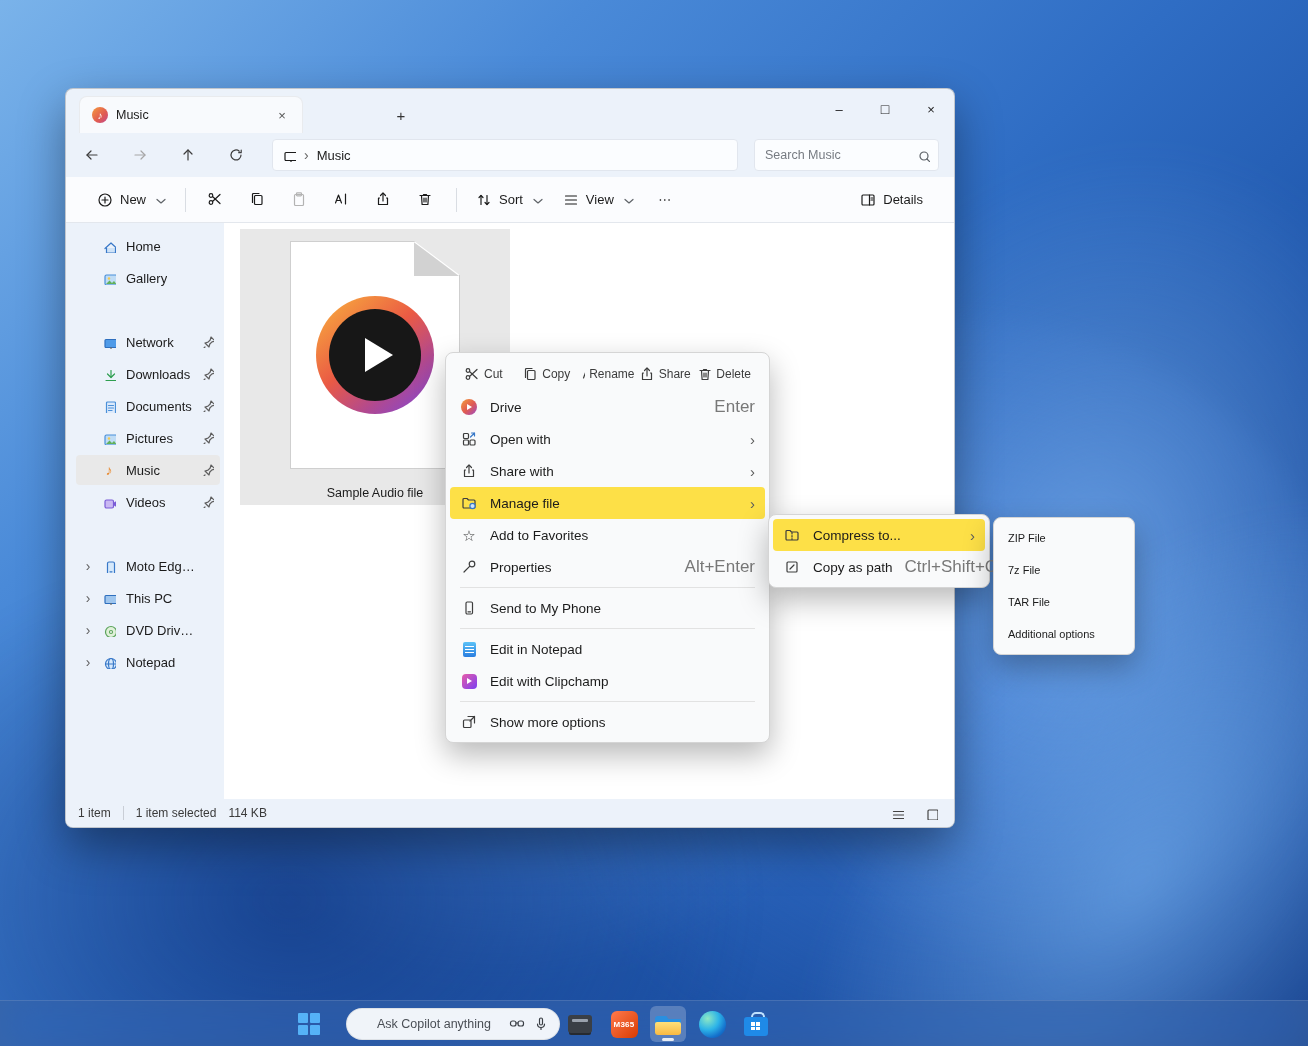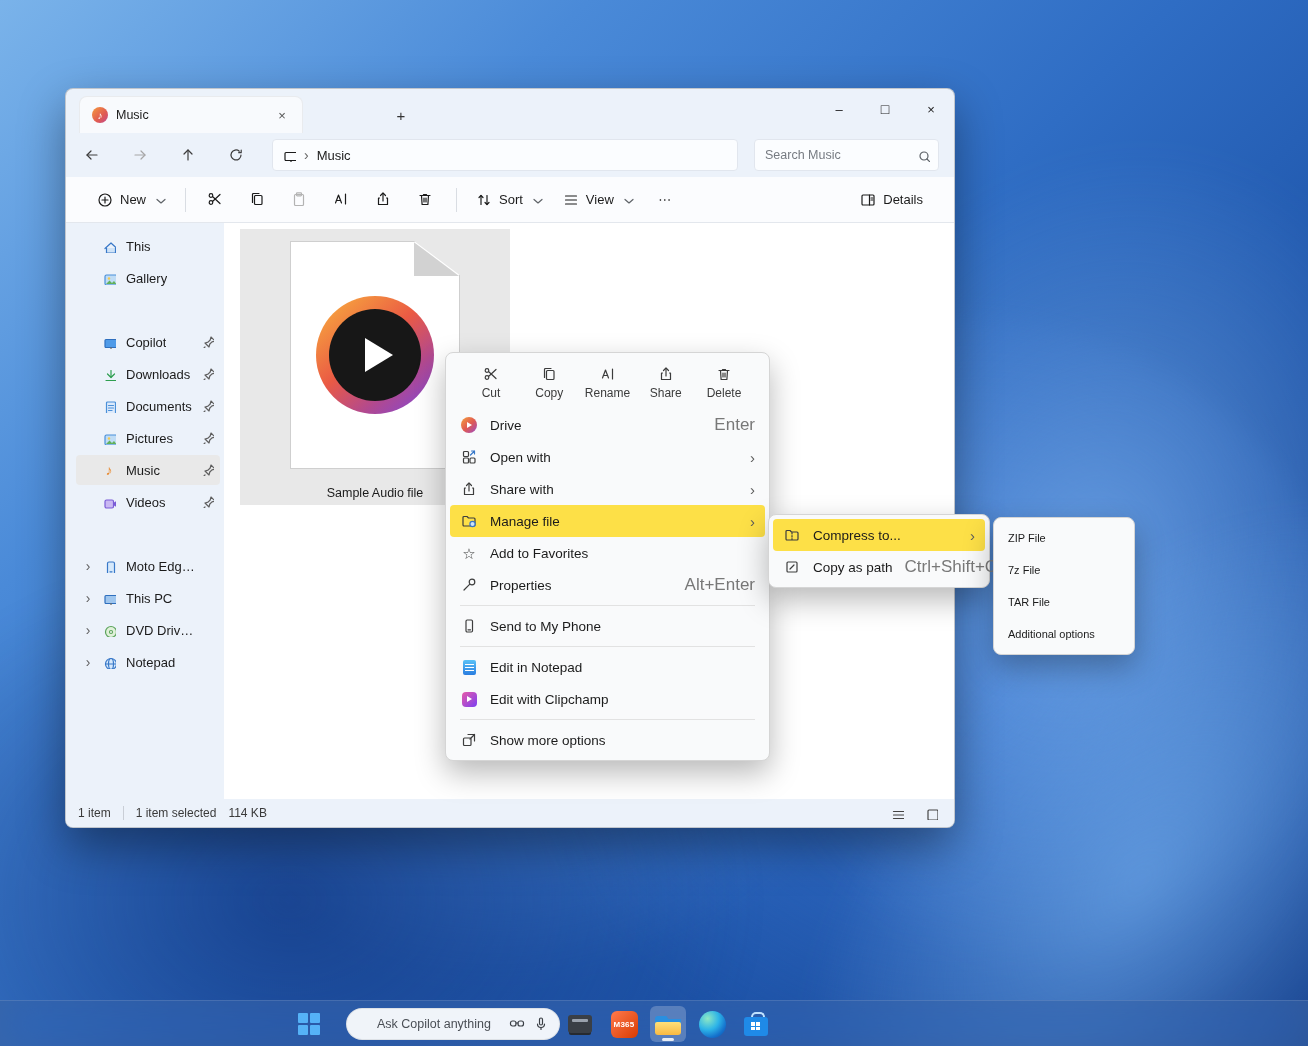--- a/index.html
+++ b/index.html
@@ -110,21 +110,21 @@
   .vsep { width:1px; height:14px; background:#c9ced6; }
   .sb-spacer { flex:1; }
   .sb-btn { width:22px; height:22px; display:flex; align-items:center; justify-content:center;
     color:#444; border-radius:3px; }
 
   
   .menu { position:absolute; background:#f9fafb; border:1px solid #d5d5d5; border-radius:8px;
     box-shadow:0 12px 30px rgba(0,0,0,.28); padding:4px; z-index:50; }
   .ctx { left:445px; top:352px; width:325px; }
   .quick-row { display:flex; justify-content:space-between; padding:2px 14px 4px; }
-  .quick { width:54px; padding:7px 0 5px; border-radius:4px; display:flex; flex-direction:column;
+  .quick { width:54px; padding:7px 0 5px; border-radius:4px; display:flex; flex-direction:row;
     align-items:center; gap:4px; font-size:12px; color:#3c3c3c; }
   .mi { height:32px; display:flex; align-items:center; gap:12px; padding:0 10px 0 10px;
     border-radius:4px; font-size:13.5px; }
   .mi.hl { background:#fde047; }
   .mic { width:18px; flex:none; display:flex; align-items:center; justify-content:center; color:#3d3d3d; }
   .milabel { white-space:nowrap; }
   .shortcut { margin-left:auto; font-size:17px; color:#787878; }
   .chev { margin-left:auto; color:#5c5c5c; font-size:15px; line-height:1; }
   .msep { height:1px; background:#e2e2e2; margin:4px 10px; }
   .star { font-size:15px; color:#3d3d3d; line-height:1; }
@@ -365,21 +365,21 @@
 
       <div class="sidebar">
         <div class="side-item">
           <span class="side-chev"></span>
           <span class="side-ic">
             <svg class="ic sm">
                 <path d="M2 8.5L8 3l6 5.5" stroke="#3878c8"></path>
                 <path d="M3.5 8v5h9V8" fill="#cfe3f7" stroke="#3878c8"></path>
               </svg>
           </span>
-          <span class="side-label">This</span>
+          <span class="side-label">Home</span>
         </div>
         <div class="side-item">
           <span class="side-chev"></span>
           <span class="side-ic">
             <svg class="ic sm">
                 <rect x="2" y="3" width="12" height="10" rx="1.5" fill="#bfdcf5" stroke="#4a90d9"></rect>
                 <circle cx="6" cy="6.5" r="1.2" fill="#f7c948" stroke="none"></circle>
                 <path d="M3 12l3.5-3.5L9 11l2-2 2.5 3" fill="#62b15c" stroke="none"></path>
               </svg>
           </span>
@@ -388,21 +388,21 @@
         <div class="side-gap"></div>
         <div class="side-item">
           <span class="side-chev"></span>
           <span class="side-ic">
             <svg class="ic sm">
                 <rect x="2" y="3.5" width="12" height="8" rx="1" fill="#4f9be8" stroke="#2e6fbe"></rect>
                 <line x1="6" y1="13.5" x2="10" y2="13.5" stroke="#6b6b6b"></line>
                 <line x1="8" y1="11.5" x2="8" y2="13.5" stroke="#6b6b6b"></line>
               </svg>
           </span>
-          <span class="side-label">Copilot</span>
+          <span class="side-label">Network</span>
           <span class="pin">
               <svg class="ic sm">
                 <path d="M10 2l4 4-3 .8L8.8 9 8 12 4 8l3-.8L9.2 5z"></path>
                 <line x1="4" y1="12" x2="2.2" y2="13.8"></line>
               </svg>
             </span>
         </div>
         <div class="side-item">
           <span class="side-chev"></span>
           <span class="side-ic">

